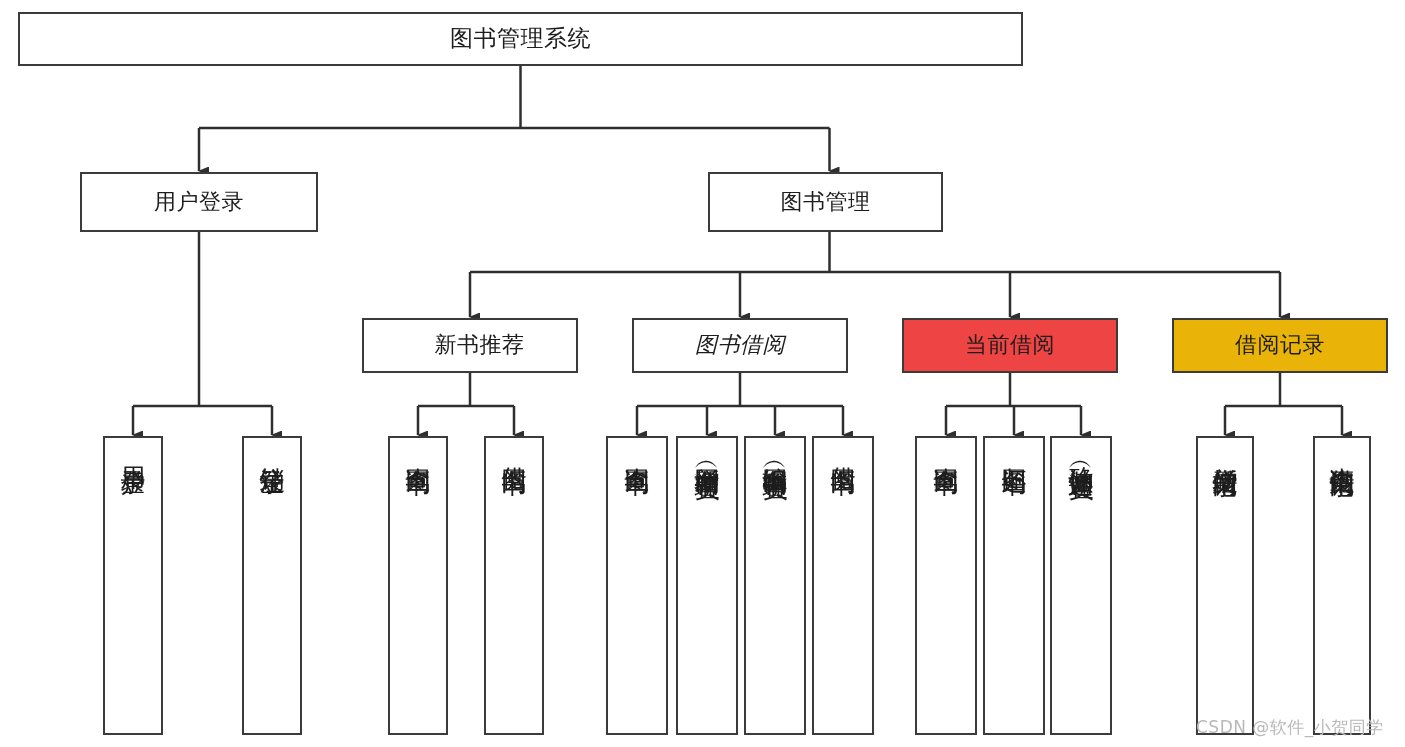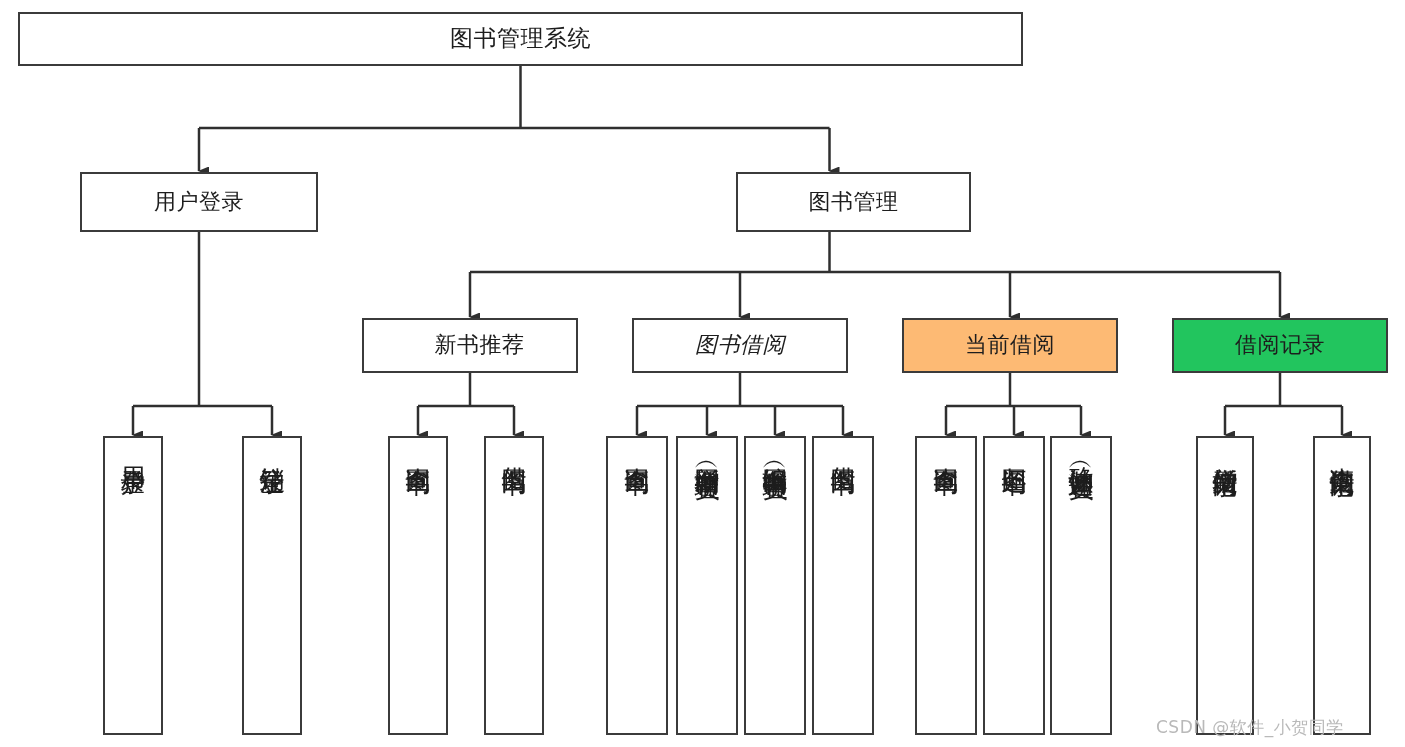--- a/index.html
+++ b/index.html
@@ -118,33 +118,33 @@
       </g>
   </svg>
 
   <div id="node-layer">
       <div class="node-box horizontal root" style="left: 18px; top: 12px; width: 1005px; height: 54px; border-color: rgb(59, 59, 59); background: rgb(255, 255, 255);">
         <span class="node-label" style="color: rgb(29, 29, 29);">图书管理系统</span>
       </div>
       <div class="node-box horizontal" style="left: 80px; top: 172px; width: 238px; height: 60px; border-color: rgb(59, 59, 59); background: rgb(255, 255, 255);">
         <span class="node-label" style="color: rgb(29, 29, 29);">用户登录</span>
       </div>
-      <div class="node-box horizontal" style="left: 736px; top: 172px; width: 235px; height: 60px; border-color: rgb(59, 59, 59); background: rgb(255, 255, 255);">
+      <div class="node-box horizontal" style="left: 708px; top: 172px; width: 235px; height: 60px; border-color: rgb(59, 59, 59); background: rgb(255, 255, 255);">
         <span class="node-label" style="color: rgb(29, 29, 29);">图书管理</span>
       </div>
       <div class="node-box horizontal" style="left: 362px; top: 318px; width: 216px; height: 55px; border-color: rgb(59, 59, 59); background: rgb(255, 255, 255); padding-left: 19px;">
         <span class="node-label" style="color: rgb(29, 29, 29);">新书推荐</span>
       </div>
       <div class="node-box horizontal" style="left: 632px; top: 318px; width: 216px; height: 55px; border-color: rgb(59, 59, 59); background: rgb(255, 255, 255); font-style: italic;">
         <span class="node-label" style="color: rgb(29, 29, 29);">图书借阅</span>
       </div>
-      <div class="node-box horizontal" style="left: 902px; top: 318px; width: 216px; height: 55px; border-color: rgb(59, 59, 59); background: #fdba74;">
+      <div class="node-box horizontal" style="left: 902px; top: 318px; width: 216px; height: 55px; border-color: rgb(59, 59, 59); background: #ef4444;">
         <span class="node-label" style="color: rgb(29, 29, 29);">当前借阅</span>
       </div>
-      <div class="node-box horizontal" style="left: 1172px; top: 318px; width: 216px; height: 55px; border-color: rgb(59, 59, 59); background: #22c55e;">
+      <div class="node-box horizontal" style="left: 1172px; top: 318px; width: 216px; height: 55px; border-color: rgb(59, 59, 59); background: #eab308;">
         <span class="node-label" style="color: rgb(29, 29, 29);">借阅记录</span>
       </div>
       <div class="node-box vertical" style="left: 103px; top: 436px; width: 60px; height: 299px; border-color: rgb(59, 59, 59); background: rgb(255, 255, 255);">
         <span class="node-label" style="color: rgb(29, 29, 29);">用户登录</span>
       </div>
       <div class="node-box vertical" style="left: 242px; top: 436px; width: 60px; height: 299px; border-color: rgb(59, 59, 59); background: rgb(255, 255, 255);">
         <span class="node-label" style="color: rgb(29, 29, 29);">注销登录</span>
       </div>
       <div class="node-box vertical" style="left: 388px; top: 436px; width: 60px; height: 299px; border-color: rgb(59, 59, 59); background: rgb(255, 255, 255);">
         <span class="node-label" style="color: rgb(29, 29, 29);">查询图书</span>
@@ -174,15 +174,15 @@
         <span class="node-label" style="color: rgb(29, 29, 29);">确认归还（管理员）</span>
       </div>
       <div class="node-box vertical" style="left: 1196px; top: 436px; width: 58px; height: 299px; border-color: rgb(59, 59, 59); background: rgb(255, 255, 255);">
         <span class="node-label" style="color: rgb(29, 29, 29);">新增借阅记录</span>
       </div>
       <div class="node-box vertical" style="left: 1313px; top: 436px; width: 58px; height: 299px; border-color: rgb(59, 59, 59); background: rgb(255, 255, 255);">
         <span class="node-label" style="color: rgb(29, 29, 29);">查询借阅记录</span>
       </div>
     </div>
 
-  <div class="watermark" style="left: 1156px; top: 716px;">CSDN @软件_小贺同学</div>
+  <div class="watermark" style="left: 1196px; top: 716px;">CSDN @软件_小贺同学</div>
 
 </div>
 
 </body></html>

